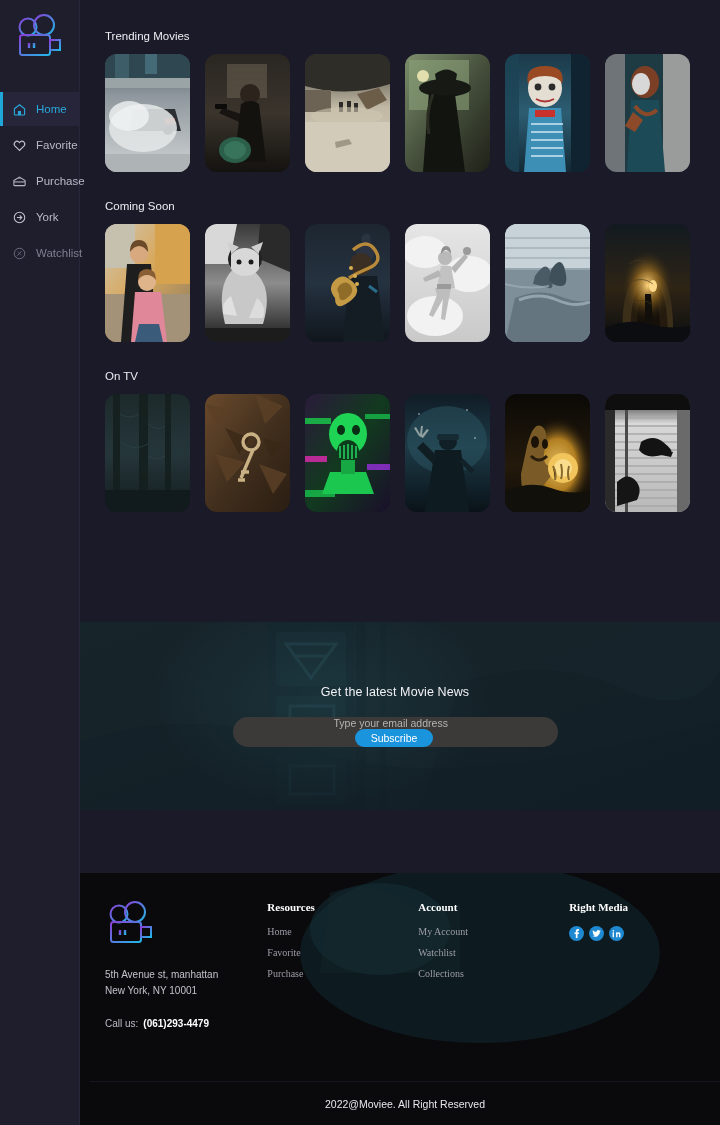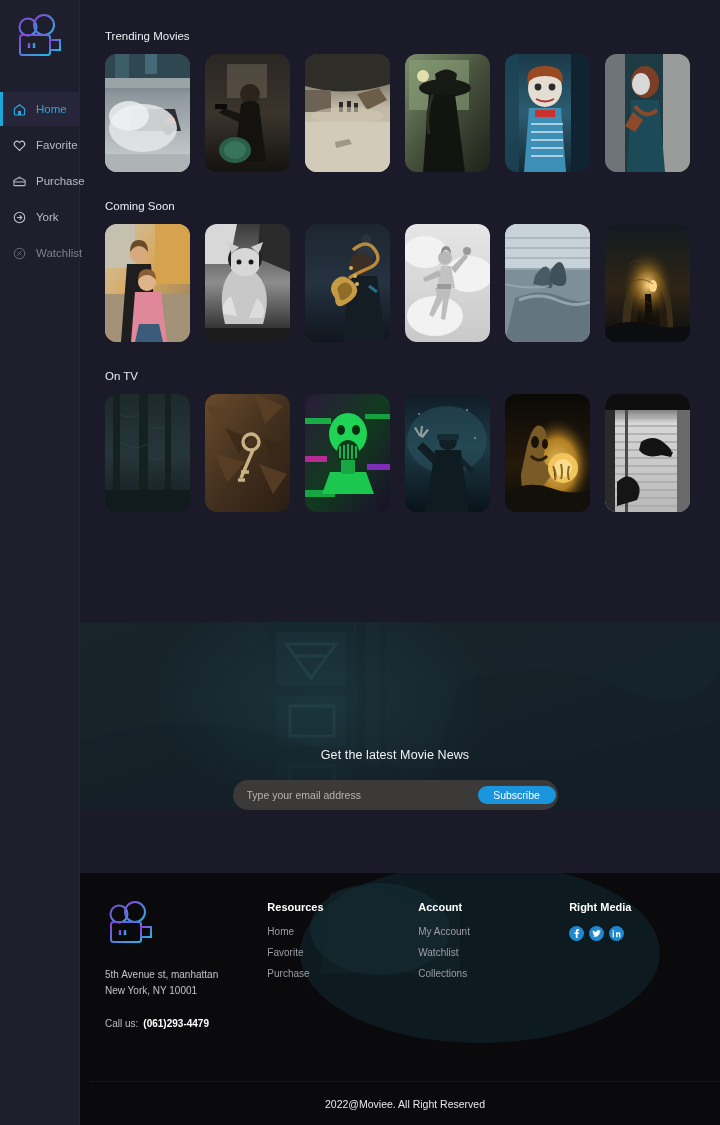--- a/index.html
+++ b/index.html
@@ -65,29 +65,30 @@
     position:absolute; left:0; top:622px; width:640px; height:188px;
     background:
       radial-gradient(ellipse 240px 150px at 38% 40%, rgba(38,72,80,.85), rgba(0,0,0,0) 72%),
       linear-gradient(160deg,#18272c 0%,#16232a 55%,#13202a 100%);
     overflow:hidden;
   }
   .nl-bg { position:absolute; inset:0; opacity:.5; }
   .nl-inner {
     position:absolute; left:0; right:10px; top:0; height:100%;
     display:flex; flex-direction:column; align-items:center;
-    justify-content:flex-end; gap:18px;
+    justify-content:center; gap:18px;
   }
   .nl-title { font-size:12.5px; color:#f2f2f6; letter-spacing:.1px; }
   .nl-form {
     display:flex; align-items:center;
     width:325px; height:30px;
     background:#3b3a38; border-radius:16px;
     padding:0 2px 0 0;
     position:relative;
+    flex-direction:column;
   }
   .nl-input {
     flex:1; height:100%; background:transparent; border:none; outline:none;
     color:#d8d8dc; font-size:10.5px; padding-left:14px;
     font-family:"Liberation Sans", sans-serif;
   }
   .nl-input::placeholder { color:#b5b4b2; }
   .nl-btn {
     width:78px; height:18px; border:none; border-radius:16px;
     background:#1b94de; color:#fff; font-size:10.5px; cursor:pointer;
@@ -103,21 +104,21 @@
     overflow:hidden;
   }
   .footer-cols {
     position:absolute; left:25px; top:28px; right:0;
     display:flex;
   }
   .fc-brand { width:170px; }
   .fc-brand .addr { margin-top:14px; font-size:10px; color:#c2c2cb; line-height:1.55; }
   .fc-brand .call { margin-top:20px; font-size:10px; color:#bcbcc6; }
   .fc-brand .call b { color:#fff; font-weight:700; margin-left:5px; }
-  .fcol { width:158px; }
+  .fcol { width:158px;font-family:Liberation Serif, serif; }
   .fcol h4 { font-size:11px; color:#fff; font-weight:700; margin-bottom:13px; }
   .fcol a {
     display:block; font-size:10px; color:#9d9da8;
     text-decoration:none; margin-bottom:10px;
   }
   .socials { display:flex; gap:5px; }
   .soc {
     width:15px; height:15px; border-radius:50%;
     background:#1e88d0; display:flex; align-items:center; justify-content:center;
   }

